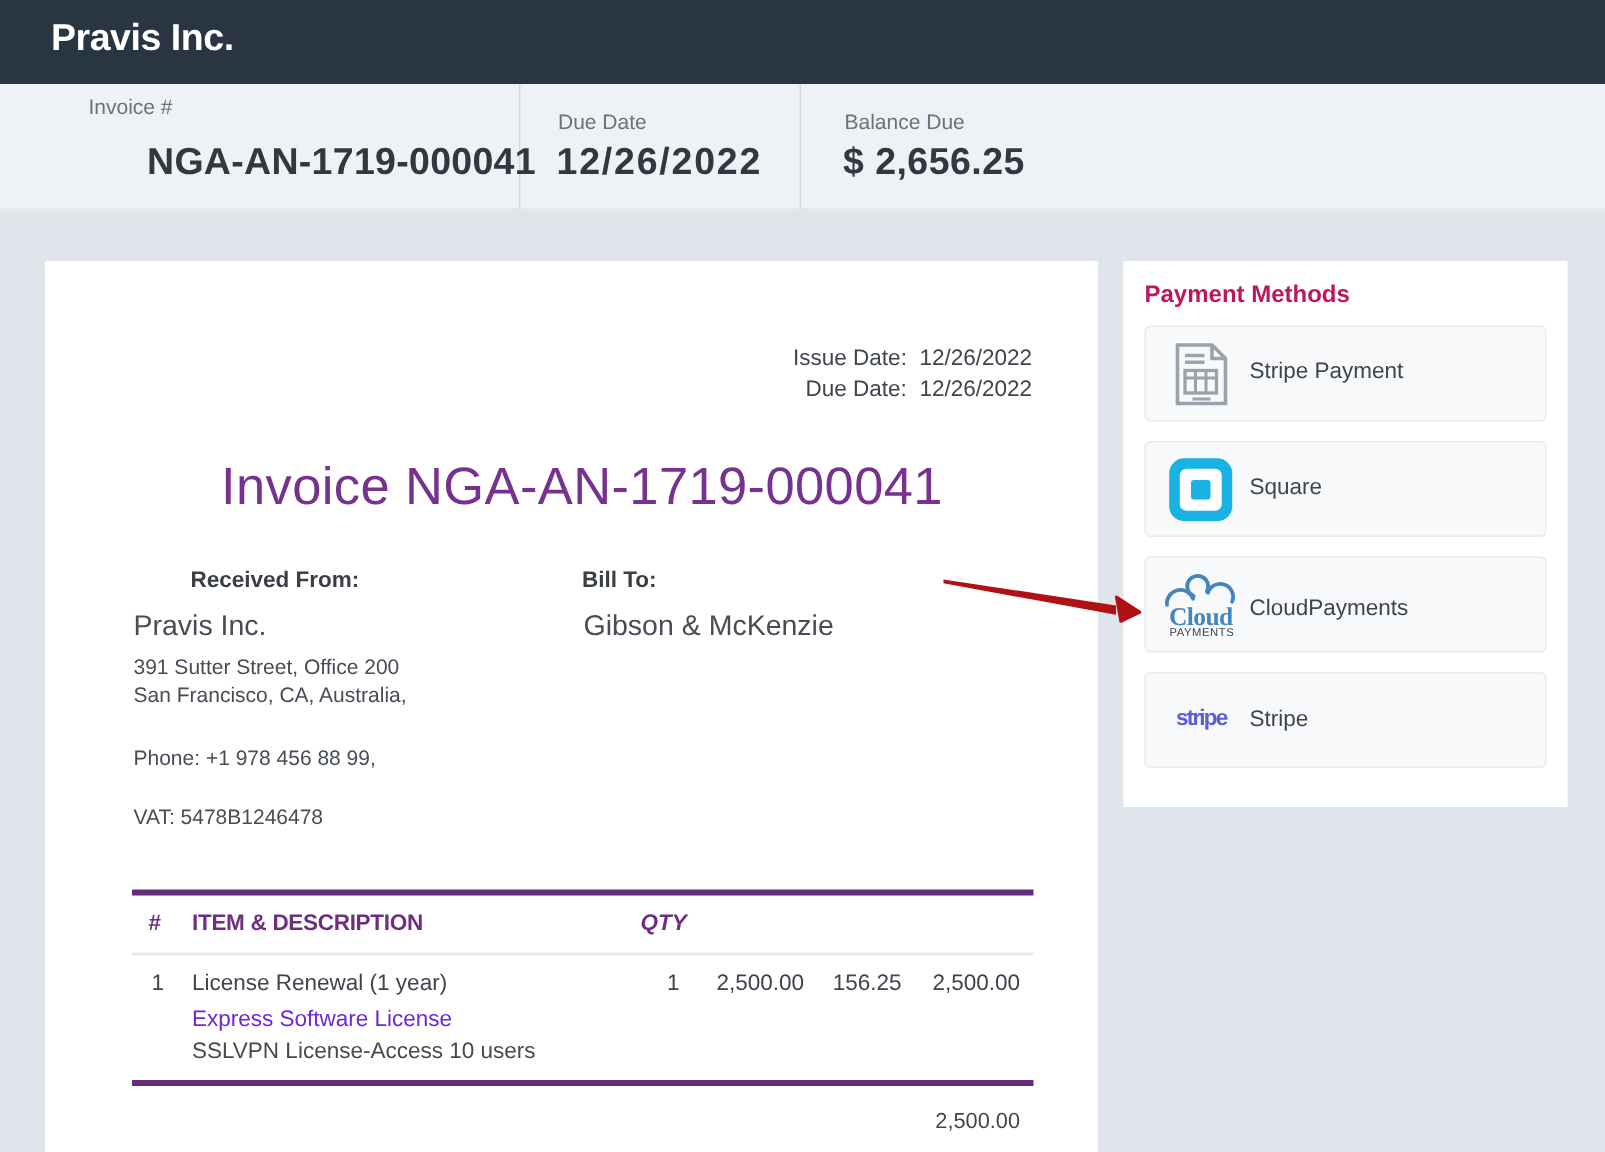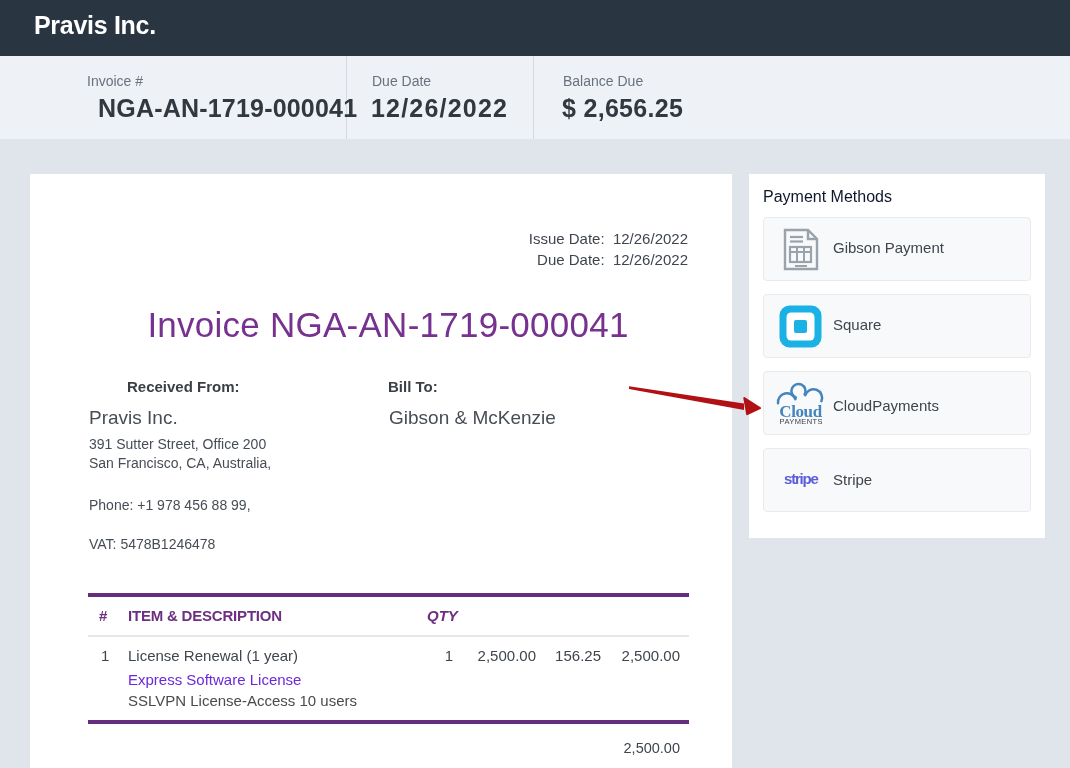--- a/index.html
+++ b/index.html
@@ -9,21 +9,21 @@
 </style>
 </head>
 <body>
 
 <div class="abs" style="left:0;top:0;width:1070px;height:56px;background:#2a3542;"></div>
 <div class="abs" style="left:34px;top:11px;font-size:25px;font-weight:bold;color:#ffffff;letter-spacing:-0.3px;">Pravis Inc.</div>
 
 <div class="abs" style="left:0;top:56px;width:1070px;height:83px;background:#eef1f5;"></div>
 <div class="abs" style="left:346px;top:56px;width:1px;height:83px;background:#d5dae1;"></div>
 <div class="abs" style="left:533px;top:56px;width:1px;height:83px;background:#d5dae1;"></div>
-<div class="abs" style="left:59px;top:73px;font-size:14px;color:#6a727c;margin-left:28px;">Invoice #</div>
+<div class="abs" style="left:59px;top:63px;font-size:14px;color:#6a727c;">Invoice #</div>
 <div class="abs" style="left:58px;top:94px;font-size:25px;font-weight:bold;color:#31383f;letter-spacing:0.2px;margin-left:40px;">NGA-AN-1719-000041</div>
 <div class="abs" style="left:372px;top:73px;font-size:14px;color:#6a727c;">Due Date</div>
 <div class="abs" style="left:371px;top:94px;font-size:25px;font-weight:bold;color:#31383f;letter-spacing:1.2px;">12/26/2022</div>
 <div class="abs" style="left:563px;top:73px;font-size:14px;color:#6a727c;">Balance Due</div>
 <div class="abs" style="left:562px;top:94px;font-size:25px;font-weight:bold;color:#31383f;letter-spacing:0.3px;">$ 2,656.25</div>
 
 <div class="abs" style="left:30px;top:174px;width:702px;height:620px;background:#ffffff;"></div>
 
 <div class="abs" style="left:388px;top:228px;width:300px;font-size:15px;line-height:21px;color:#3f454d;text-align:right;">
 Issue Date:&nbsp; 12/26/2022<br>
@@ -52,28 +52,28 @@
 <div class="abs" style="left:128px;top:692px;font-size:15px;color:#4a4a4a;">SSLVPN License-Access 10 users</div>
 <div class="abs" style="left:253px;top:647px;width:200px;font-size:15px;color:#3f454d;text-align:right;">1</div>
 <div class="abs" style="left:336px;top:647px;width:200px;font-size:15px;color:#3f454d;text-align:right;">2,500.00</div>
 <div class="abs" style="left:401px;top:647px;width:200px;font-size:15px;color:#3f454d;text-align:right;">156.25</div>
 <div class="abs" style="left:480px;top:647px;width:200px;font-size:15px;color:#3f454d;text-align:right;">2,500.00</div>
 
 <div class="abs" style="left:88px;top:720px;width:601px;height:4px;background:#662d7e;"></div>
 <div class="abs" style="left:480px;top:740px;width:200px;font-size:14.5px;color:#3f454d;text-align:right;">2,500.00</div>
 
 <div class="abs" style="left:749px;top:174px;width:296px;height:364px;background:#ffffff;"></div>
-<div class="abs" style="left:763px;top:188px;font-size:16px;font-weight:normal;color:#0f172a;">Payment Methods</div>
+<div class="abs" style="left:763px;top:188px;font-size:16px;font-weight:bold;color:#be185d;">Payment Methods</div>
 
 <div class="abs" style="left:763px;top:217px;width:268px;height:64px;background:#f8f9fa;border:1px solid #e8eaec;border-radius:4px;"></div>
 <div class="abs" style="left:763px;top:294px;width:268px;height:64px;background:#f8f9fa;border:1px solid #e8eaec;border-radius:4px;"></div>
 <div class="abs" style="left:763px;top:371px;width:268px;height:64px;background:#f8f9fa;border:1px solid #e8eaec;border-radius:4px;"></div>
 <div class="abs" style="left:763px;top:448px;width:268px;height:64px;background:#f8f9fa;border:1px solid #e8eaec;border-radius:4px;"></div>
 
-<div class="abs" style="left:833px;top:239px;font-size:15px;color:#3f454d;">Gibson Payment</div>
+<div class="abs" style="left:833px;top:239px;font-size:15px;color:#3f454d;">Stripe Payment</div>
 <div class="abs" style="left:833px;top:316px;font-size:15px;color:#3f454d;">Square</div>
 <div class="abs" style="left:833px;top:397px;font-size:15px;color:#3f454d;">CloudPayments</div>
 <div class="abs" style="left:833px;top:471px;font-size:15px;color:#3f454d;">Stripe</div>
 
 <svg class="abs" style="left:783px;top:228px;" width="36" height="43" viewBox="0 0 36 43">
   <path d="M2 2 L25 2 L34 11 L34 41 L2 41 Z" fill="none" stroke="#9aa2ac" stroke-width="2.4"></path>
   <path d="M25 2 L25 11 L34 11" fill="none" stroke="#9aa2ac" stroke-width="2.4"></path>
   <line x1="7" y1="9" x2="20" y2="9" stroke="#9aa2ac" stroke-width="2.2"></line>
   <line x1="7" y1="13.5" x2="20" y2="13.5" stroke="#9aa2ac" stroke-width="2.2"></line>
   <rect x="7" y="19" width="21" height="15" fill="none" stroke="#9aa2ac" stroke-width="2.2"></rect>

